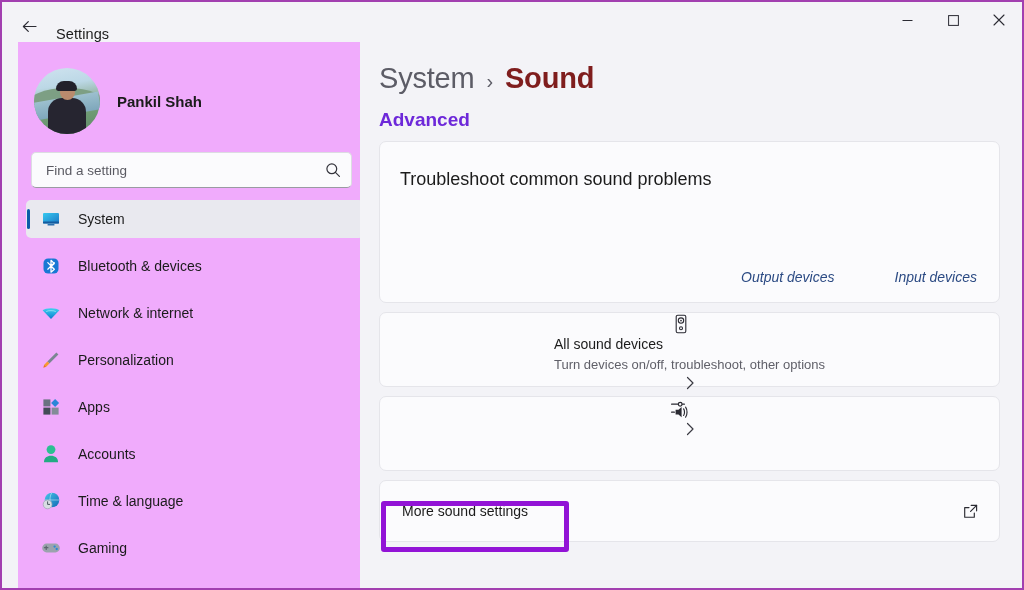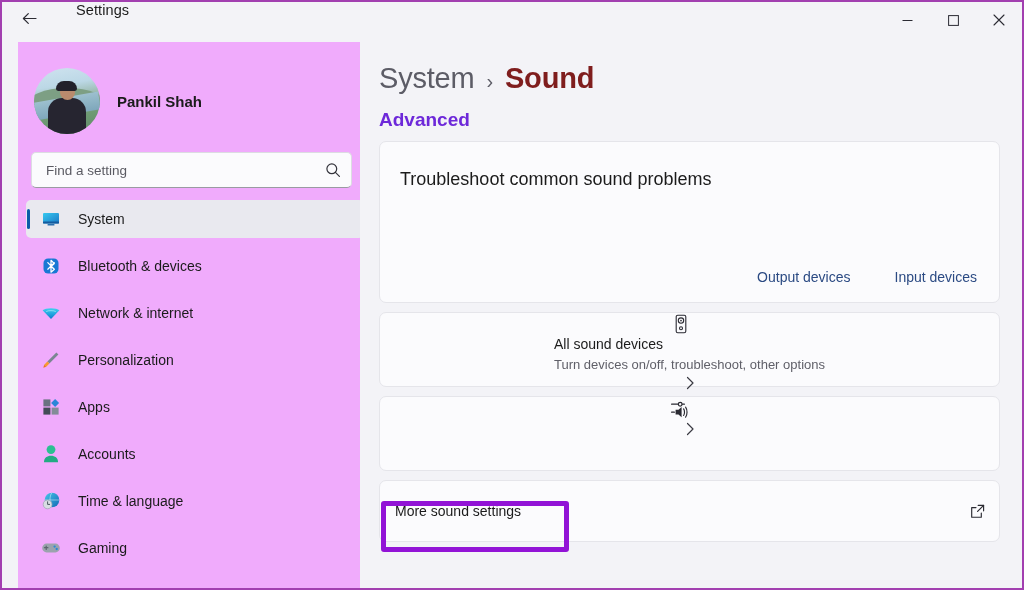--- a/index.html
+++ b/index.html
@@ -20,23 +20,22 @@
     overflow: hidden;
   }
 
   
   .titlebar {
     position: absolute;
     top: 0; left: 0;
     width: 1020px;
     height: 40px;
     display: flex;
-    align-items: flex-start;
+    align-items: flex-end;
     background: #f3f3f7;
-    gap: 20px;
   }
   .back-btn {
     width: 34px; height: 32px;
     margin-left: 10px;
     display: flex; align-items: center; justify-content: center;
     border-radius: 4px;
     cursor: pointer;
   }
   .back-btn svg { display: block; }
   .titlebar-title {
@@ -226,21 +225,22 @@
   }
   .troubleshoot-label {
     font-size: 18px;
     color: #1b1b1b;
   }
   .troubleshoot-links {
     position: absolute;
     right: 22px;
     bottom: 17px;
     display: flex;
-    gap: 44px;
+    gap: 60px;
+    font-style: italic;
   }
   .tlink {
     font-size: 14px;
     color: #2b4a83;
     cursor: pointer;
   }
 
   .card-row {
     height: 75px;
     display: flex;
@@ -259,21 +259,21 @@
   .row-text { flex: 1; min-width: 0; }
   .row-title { font-size: 14px; color: #1b1b1b; line-height: 1.35; }
   .row-sub { font-size: 13px; color: #5f5f68; line-height: 1.45; margin-top: 2px; }
   .row-affordance { flex: 0 0 auto; color: #3a3a42; display: flex; align-items: center; }
 
   .card-more {
     height: 62px;
     position: relative;
     display: flex;
     align-items: center;
-    padding: 0 13px;
+    padding: 0 20px;
     cursor: pointer;
   }
   .more-label { font-size: 14px; color: #1b1b1b; flex: 1; padding-left: 2px; }
 
   
   .highlight-box {
     position: absolute;
     left: 379px;
     top: 499px;
     width: 188px;

